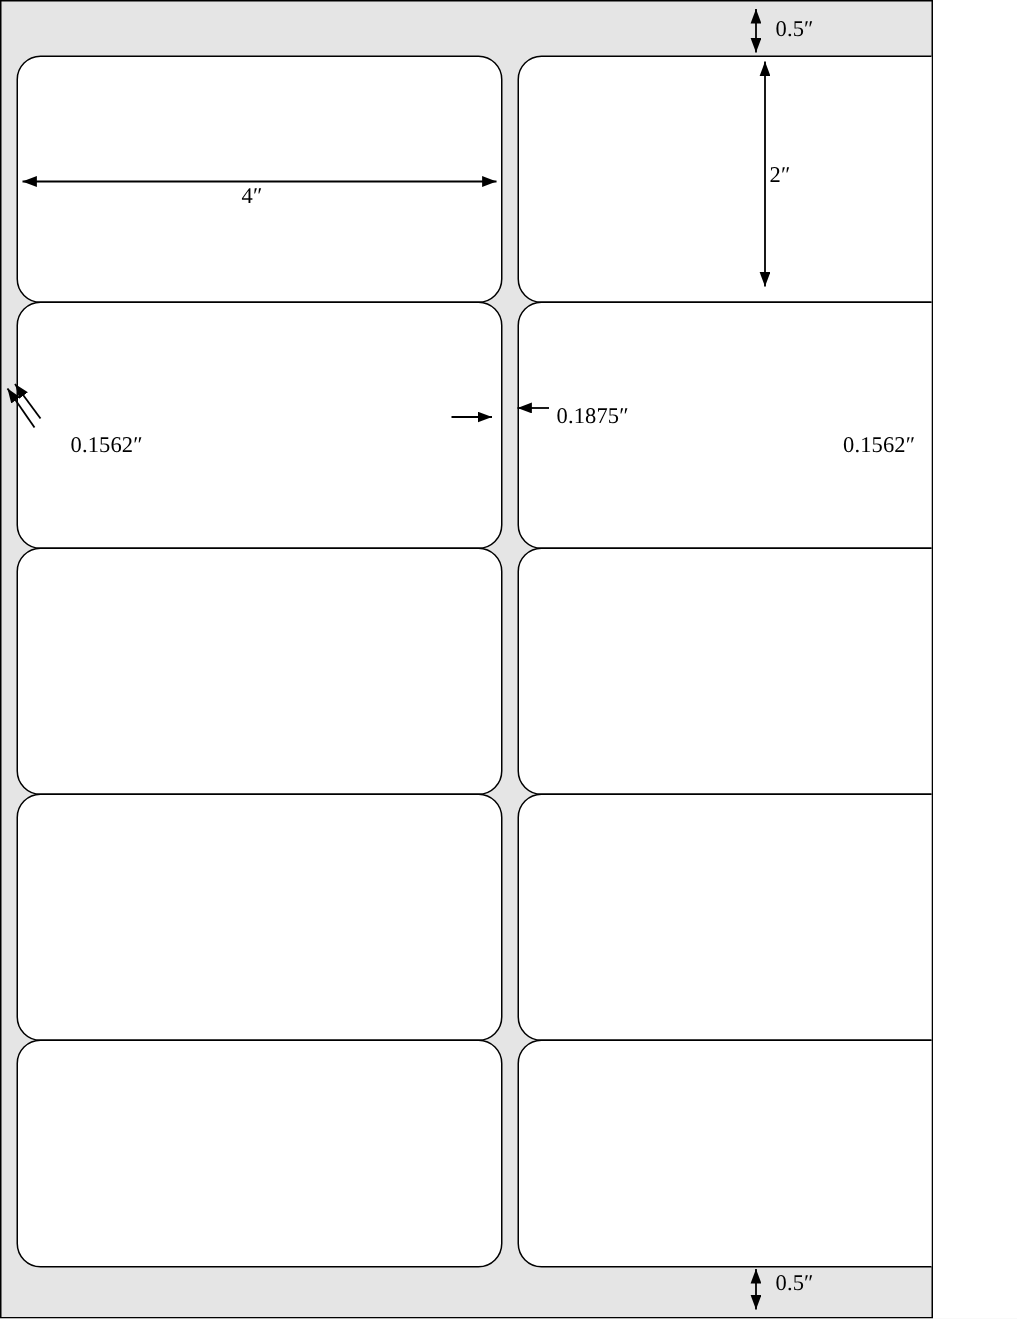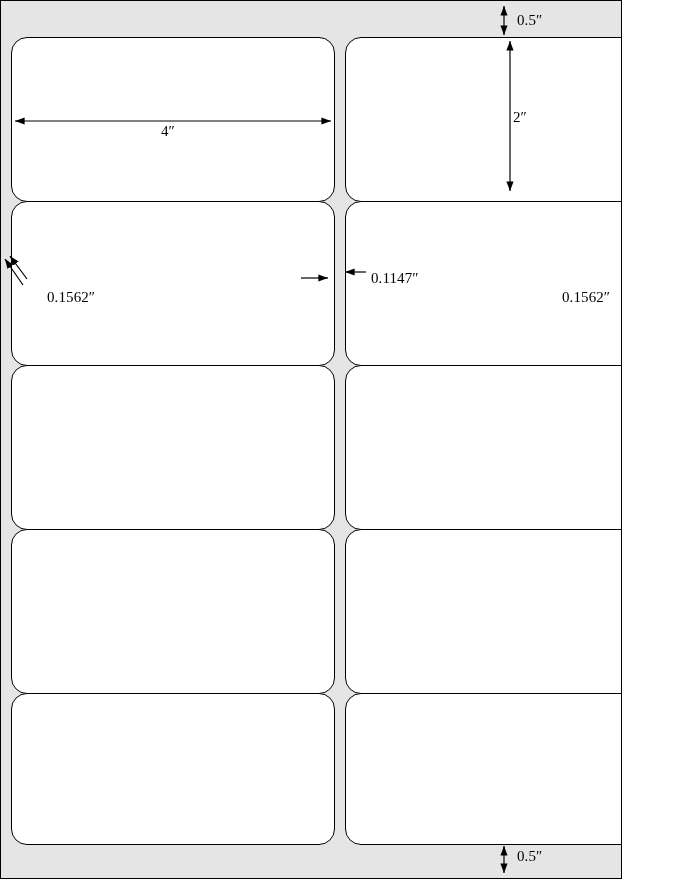--- a/index.html
+++ b/index.html
@@ -84,16 +84,16 @@
 
     <line x1="634" y1="288" x2="674" y2="262" stroke="#000000" stroke-width="1.2" marker-end="url(#arrow)"></line>
     <line x1="636" y1="294" x2="678" y2="274" stroke="#000000" stroke-width="1.2" marker-end="url(#arrow)"></line>
   </svg>
 
   <div class="dim-text" style="left:516px;top:11px;">0.5″</div>
   <div class="dim-text" style="left:516px;top:847px;">0.5″</div>
   <div class="dim-text" style="left:160px;top:122px;">4″</div>
   <div class="dim-text" style="left:512px;top:108px;">2″</div>
   <div class="dim-text" style="left:46px;top:288px;">0.1562″</div>
-  <div class="dim-text" style="left:370px;top:269px;">0.1147″</div>
+  <div class="dim-text" style="left:370px;top:269px;">0.1875″</div>
   <div class="dim-text" style="left:561px;top:288px;">0.1562″</div>
 
 </div>
 
 </body></html>

